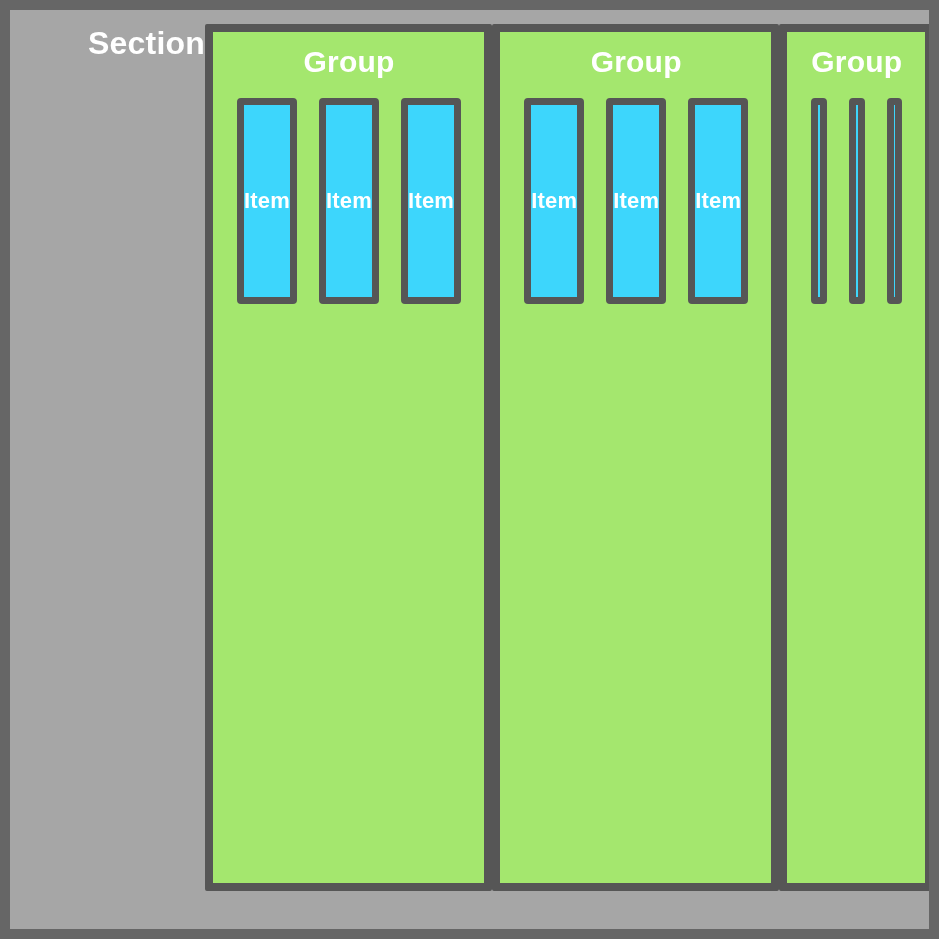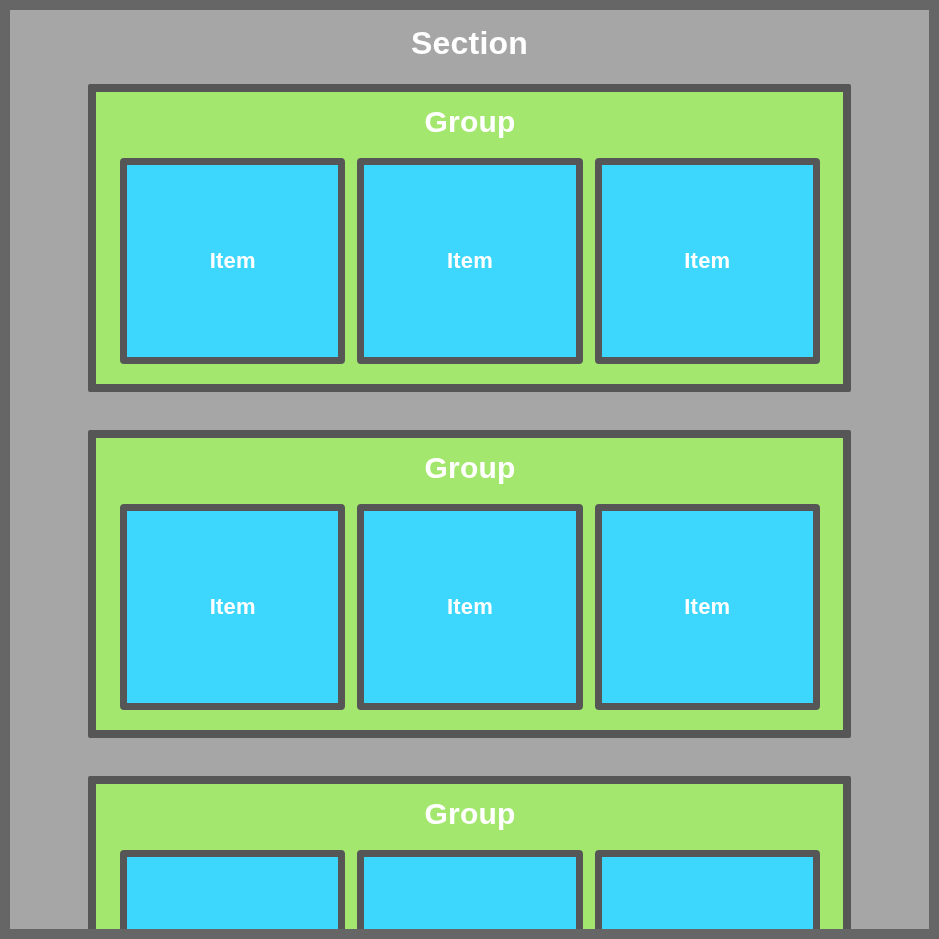--- a/index.html
+++ b/index.html
@@ -25,21 +25,21 @@
     background: #a6a6a6;
     overflow: hidden;
   }
 
   .section-inner {
     box-sizing: border-box;
     width: 100%;
     height: 100%;
     padding: 14px 78px 0 78px;
     display: flex;
-    flex-direction: column;
+    flex-direction: row;
     align-items: stretch;
   }
 
   .section-title {
     text-align: center;
     color: #ffffff;
     font-size: 32px;
     font-weight: bold;
     line-height: 1.2;
     margin: 0 0 22px 0;
@@ -70,21 +70,21 @@
     margin: 0 0 18px 0;
     letter-spacing: 0.2px;
   }
 
   
   .item-row {
     display: flex;
     flex-direction: row;
     justify-content: space-between;
     align-items: stretch;
-    gap: 12px;
+    gap: 22px;
   }
 
   .item {
     box-sizing: border-box;
     flex: 1 1 0;
     height: 206px;
     border: 7px solid #565656;
     border-radius: 4px;
     background: #3dd6fc;
     display: flex;

